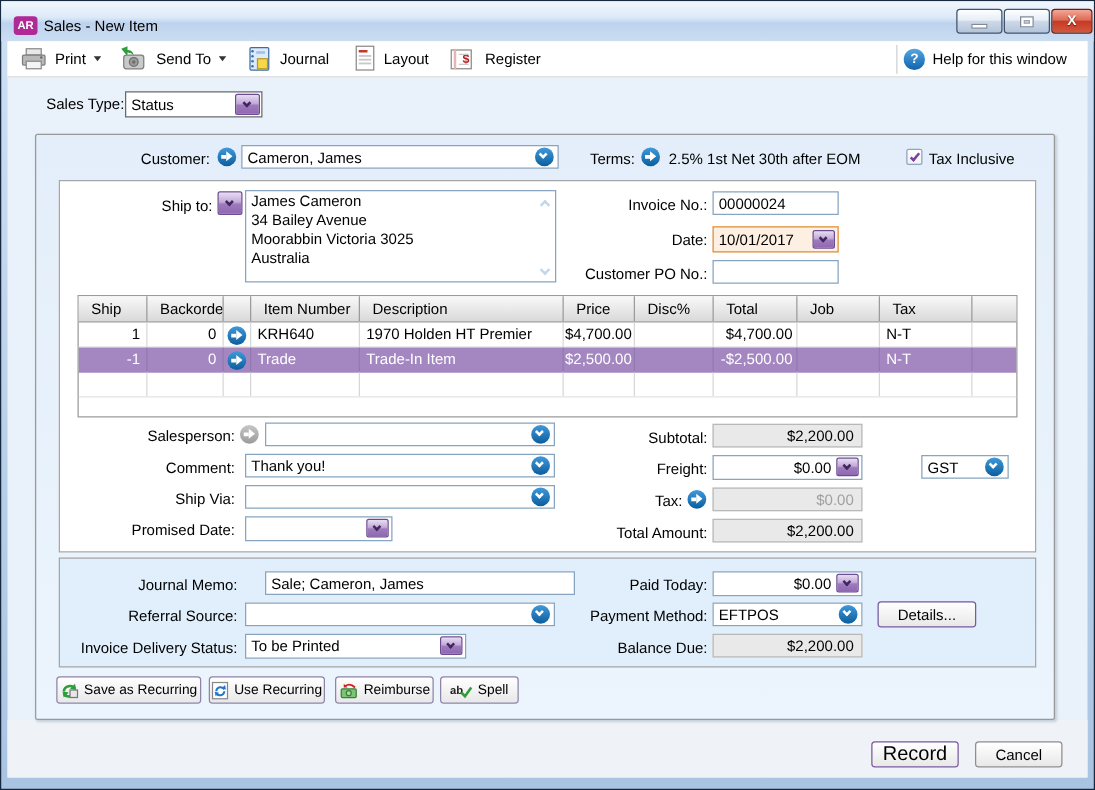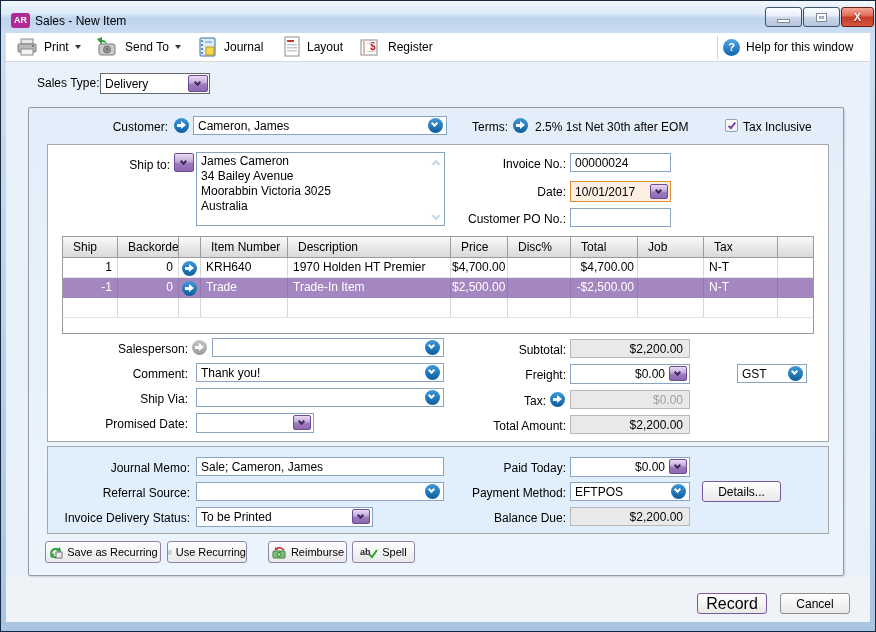--- a/index.html
+++ b/index.html
@@ -154,21 +154,21 @@
   <span>Register</span>
 </div>
 <div class="tbdivider"></div>
 <div class="tbitem" style="left:723px;">
   <span class="helpicon">?</span>
   <span>Help for this window</span>
 </div>
 
 <div class="lbl" style="left:37px; top:76px; width:56px; text-align:left;">Sales Type:</div>
 <div class="fld" style="left:100px; top:73px; width:110px; height:21px; border-color:#66686b;">
-  <span class="txt" style="top:3px;">Delivery</span>
+  <span class="txt" style="top:3px;">Status</span>
   <span class="ddbtn" style="right:1px; top:1px; height:17px; width:20px;">
       <i class="ch" style="left:6px; top:4px;"></i>
     </span>
 </div>
 
 <div class="outerpanel"></div>
 
 <div class="lbl" style="left:40px; top:120px; width:128px;">Customer:</div>
 <span class="cicon" style="left:174px; top:118px;">
     <i class="st"></i>
@@ -350,21 +350,21 @@
 <div class="fld ro" style="left:570px; top:390px; width:120px; height:19px;">
   <span class="num" style="color:#a0a0a0;">$0.00</span>
 </div>
 <div class="lbl" style="left:440px; top:419px; width:126px;">Total Amount:</div>
 <div class="fld ro" style="left:570px; top:415px; width:120px; height:19px;">
   <span class="num">$2,200.00</span>
 </div>
 
 <div class="bluepanel"></div>
 <div class="lbl" style="left:50px; top:461px; width:140px;">Journal Memo:</div>
-<div class="fld" style="left:196px; top:457px; width:248px; height:19px;">
+<div class="fld" style="left:212px; top:457px; width:248px; height:19px;">
   <span class="txt">Sale; Cameron, James</span>
 </div>
 <div class="lbl" style="left:50px; top:486px; width:140px;">Referral Source:</div>
 <div class="fld combo" style="left:196px; top:482px; width:248px; height:19px;">
   <span class="txt"></span>
   <span class="cicon">
       <i class="ch"></i>
     </span>
 </div>
 <div class="lbl" style="left:50px; top:511px; width:140px;">Invoice Delivery Status:</div>
@@ -399,21 +399,21 @@
 <div class="btn" style="left:45px; top:541px; width:116px;">
   <svg width="15" height="15" viewBox="0 0 15 15">
       <path d="M3 8 a5 5 0 0 1 9 -2" fill="none" stroke="#2e9e3c" stroke-width="2"></path>
       <path d="M12 2 l1 5 l-5 -1 z" fill="#2e9e3c"></path>
       <path d="M12 8 a5 5 0 0 1 -9 2" fill="none" stroke="#2e9e3c" stroke-width="2"></path>
       <path d="M3 13 l-1 -5 l5 1 z" fill="#2e9e3c"></path>
       <rect x="8" y="7" width="6" height="6" fill="#e8e8e8" stroke="#777"></rect>
     </svg>
   <span>Save as Recurring</span>
 </div>
-<div class="btn" style="left:167px; top:541px; width:80px;">
+<div class="btn" style="left:167px; top:541px; width:93px;">
   <svg width="14" height="15" viewBox="0 0 14 15">
       <rect x="1" y="1" width="12" height="13" fill="#fff" stroke="#888"></rect>
       <path d="M4 8 a3.5 3.5 0 0 1 6.5 -1.5" fill="none" stroke="#2277cc" stroke-width="1.6"></path>
       <path d="M11 3 l0.8 3.6 l-3.6 -0.8 z" fill="#2277cc"></path>
       <path d="M10.5 8 a3.5 3.5 0 0 1 -6.5 1.5" fill="none" stroke="#2277cc" stroke-width="1.6"></path>
       <path d="M3.5 12 l-0.8 -3.6 l3.6 0.8 z" fill="#2277cc"></path>
     </svg>
   <span>Use Recurring</span>
 </div>
 <div class="btn" style="left:268px; top:541px; width:79px;">

